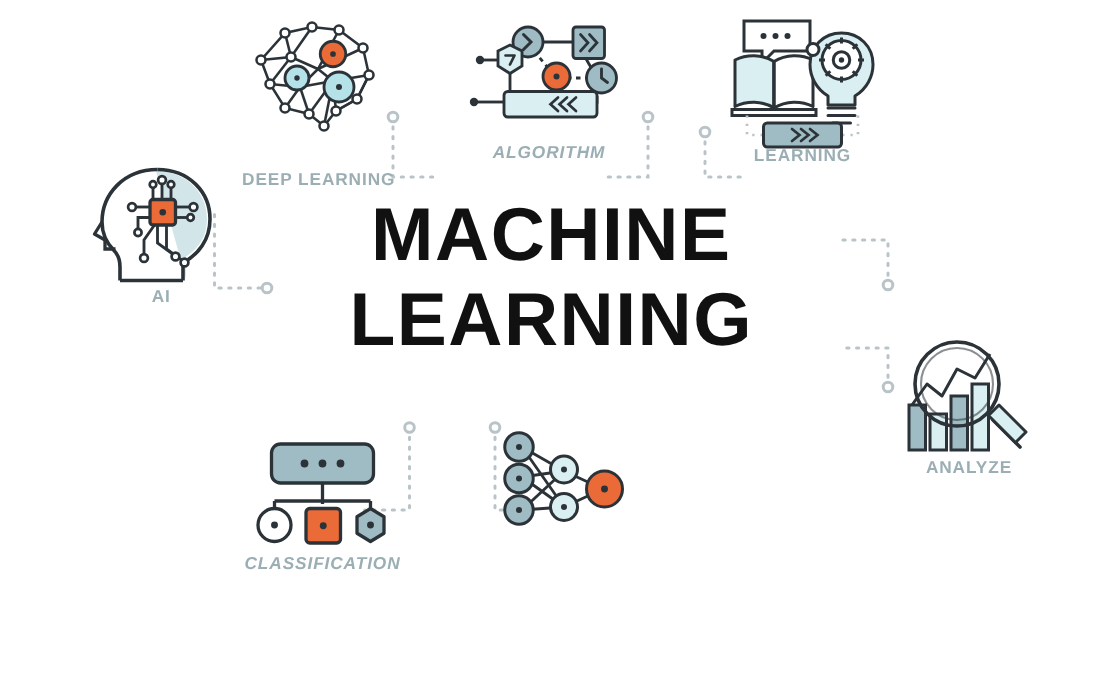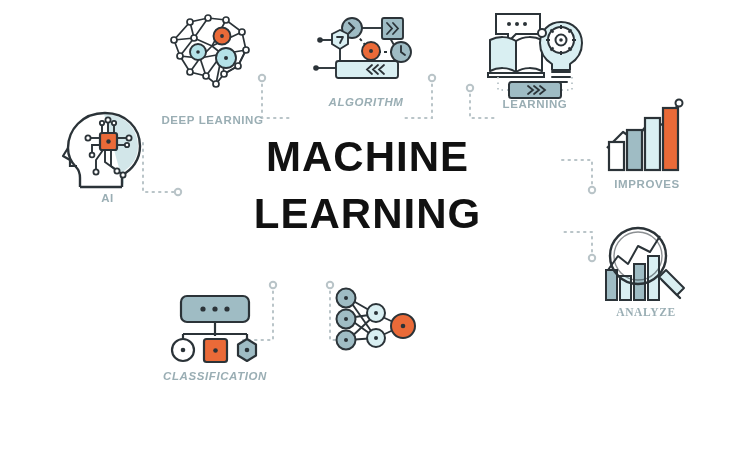--- a/index.html
+++ b/index.html
@@ -23,21 +23,21 @@
     white-space:pre-line;
     user-select:none;
   }
   #title{
     position:absolute;
     left:0;right:0;
     top:128px;
     text-align:center;
     color:#111111;
     font-weight:bold;
-    font-size:42px;
+    font-size:50px;
     letter-spacing:1px;
     line-height:57px;
   }
   svg{display:block;overflow:visible;}
   .connectors{position:absolute;left:0;top:0;}
 </style>
 </head>
 <body>
 
 <div id="stage">
@@ -222,45 +222,34 @@
       <rect x="27" y="76" width="52" height="16" rx="2.5" fill="#9fbcc4" stroke="#2b3338" stroke-width="2"></rect>
       <path d="M46,80 L51,84 L46,88 M52,80 L57,84 L52,88 M58,80 L63,84 L58,88" fill="none" stroke="#2b3338" stroke-width="1.8" stroke-linecap="round"></path>
       <g fill="none" stroke="#b9c4c8" stroke-width="1.8" stroke-dasharray="1.5 4">
         <path d="M16,71 L16,84 L26,84"></path>
         <path d="M90,71 L90,84 L80,84"></path>
       </g>
     </svg>
     <div class="label" style="left:-4px;top:92px;width:114px;">LEARNING</div>
   </div>
 
-  <div class="node" style="left:603px;top:92px;">
-    <svg width="88" height="82" viewBox="0 0 88 82">
-      <path d="M4,56 L20,40 L32,48 L48,28 L62,34 L74,14" fill="none" stroke="#2b3338" stroke-width="2.2" stroke-linejoin="round"></path>
-      <circle cx="76" cy="11" r="3.5" fill="#ffffff" stroke="#2b3338" stroke-width="2"></circle>
-      <rect x="6" y="50" width="15" height="28" fill="#ffffff" stroke="#2b3338" stroke-width="2.2"></rect>
-      <rect x="24" y="38" width="15" height="40" fill="#9fbcc4" stroke="#2b3338" stroke-width="2.2"></rect>
-      <rect x="42" y="26" width="15" height="52" fill="#d9eff2" stroke="#2b3338" stroke-width="2.2"></rect>
-      <rect x="60" y="16" width="15" height="62" fill="#ea6a38" stroke="#2b3338" stroke-width="2.2"></rect>
-    </svg>
-    <div class="label" style="left:-8px;top:86px;width:104px;">IMPROVES</div>
-  </div>
 
   <div class="node" style="left:600px;top:226px;">
     <svg width="92" height="82" viewBox="0 0 92 82">
       <rect x="6" y="44" width="11" height="30" fill="#9fbcc4" stroke="#2b3338" stroke-width="2"></rect>
       <rect x="20" y="50" width="11" height="24" fill="#d9eff2" stroke="#2b3338" stroke-width="2"></rect>
       <rect x="34" y="38" width="11" height="36" fill="#9fbcc4" stroke="#2b3338" stroke-width="2"></rect>
       <rect x="48" y="30" width="11" height="44" fill="#d9eff2" stroke="#2b3338" stroke-width="2"></rect>
       <path d="M8,44 L18,30 L28,38 L38,20 L50,26 L60,10" fill="none" stroke="#2b3338" stroke-width="2" stroke-linejoin="round"></path>
       <path d="M62,54 L80,72" fill="none" stroke="#2b3338" stroke-width="2.4" stroke-linecap="round"></path>
       <path d="M59,51 L66,44 L84,62 L77,69 Z" fill="#d9eff2" stroke="#2b3338" stroke-width="2" stroke-linejoin="round"></path>
       <circle cx="38" cy="30" r="28" fill="none" stroke="#2b3338" stroke-width="2.4"></circle>
       <circle cx="38" cy="30" r="24" fill="none" stroke="#2b3338" stroke-width="1.4" opacity="0.55"></circle>
     </svg>
-    <div class="label" style="left:-4px;top:80px;width:100px;font-family:Liberation Serif, serif;">ANALYZE</div>
+    <div class="label" style="left:-4px;top:80px;width:100px;">ANALYZE</div>
   </div>
 
   <div class="node" style="left:330px;top:284px;">
     <svg width="92" height="80" viewBox="0 0 92 80">
       <g fill="none" stroke="#2b3338" stroke-width="1.9">
         <path d="M18,14 L46,30"></path>
           <path d="M18,14 L46,54"></path>
         <path d="M18,34 L46,30"></path>
           <path d="M18,34 L46,54"></path>
         <path d="M18,56 L46,30"></path>

